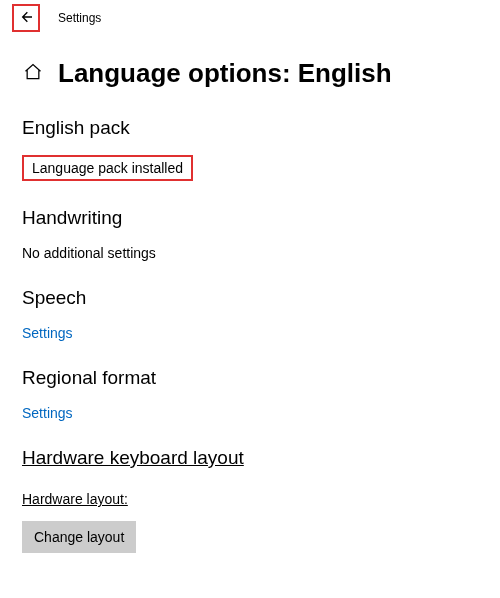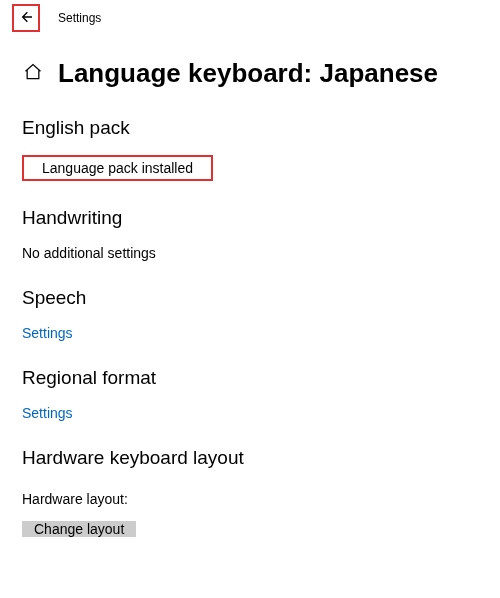--- a/index.html
+++ b/index.html
@@ -82,49 +82,50 @@
     .section {
       margin-bottom: 26px;
     }
     .status-text {
       font-size: 14px;
       color: #000000;
     }
     .highlight-box {
       display: inline-block;
       border: 2px solid #e03030;
-      padding: 3px 18px;
+      padding: 3px 8px;
     }
     .link-text {
       font-size: 14px;
       color: #0067c0;
       cursor: pointer;
     }
     .kb-row {
       display: flex;
       font-size: 14px;
       color: #000000;
       margin-bottom: 14px;
     }
     .kb-label {
       min-width: 116px;
     }
     .kb-value {
     }
     .change-button {
       background: #cccccc;
       border: none;
-      padding: 0 12px;
+      padding: 8px 12px;
       font-size: 14px;
       color: #000000;
       cursor: pointer;
       font-family: inherit;
     }
     .hw-section {
       margin-top: 21px;
+      text-decoration: underline;
     }
     .hw-heading {
       font-size: 19px;
       font-weight: 400;
       margin-bottom: 22px;
     }
   </style>
 </head>
 <body>
 
@@ -142,21 +143,21 @@
 <div class="content">
 
   <div class="page-header">
     <div class="home-icon">
       <span>
         <svg viewBox="0 0 24 24">
             <path d="M3 11 L12 3 L21 11 M5 10 V20 H19 V10"></path>
           </svg>
       </span>
     </div>
-    <div class="page-title">Language keyboard: Japanese</div>
+    <div class="page-title">Language options: English</div>
   </div>
 
   <div class="section">
     <div class="section-heading">English pack</div>
     <span class="highlight-box">
       <span class="status-text">Language pack installed</span>
     </span>
   </div>
 
   <div class="section">

